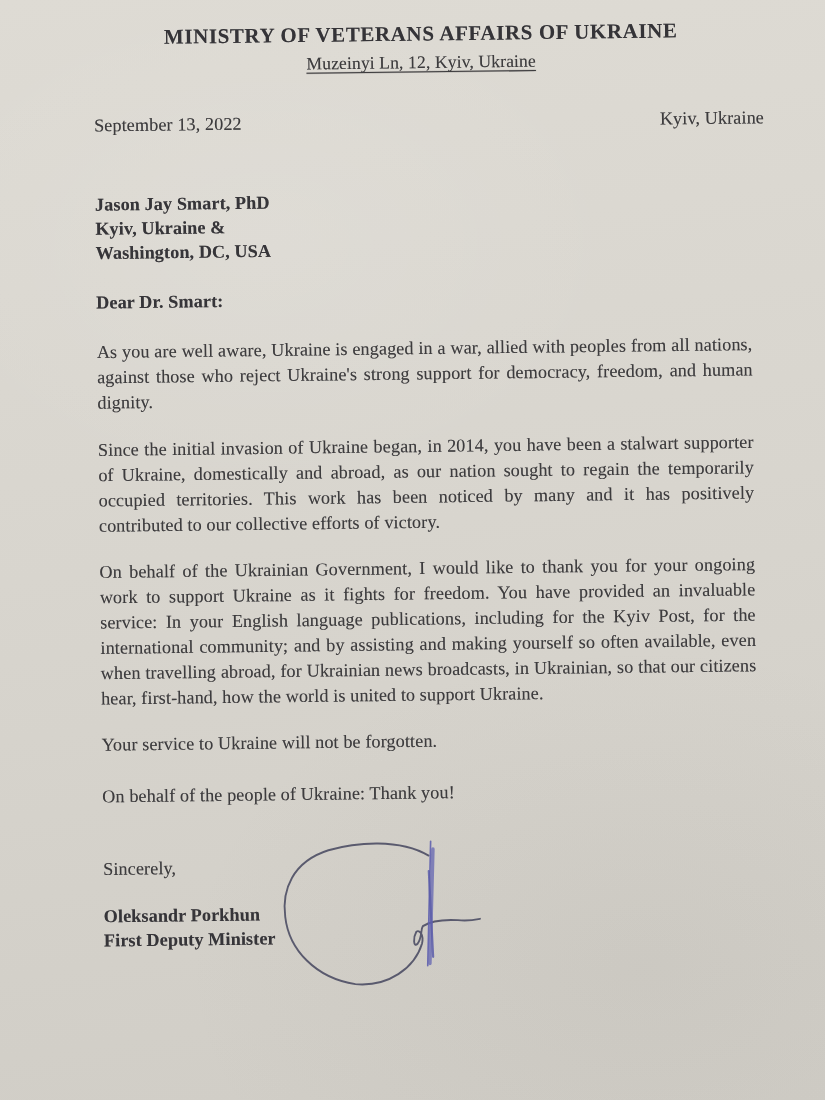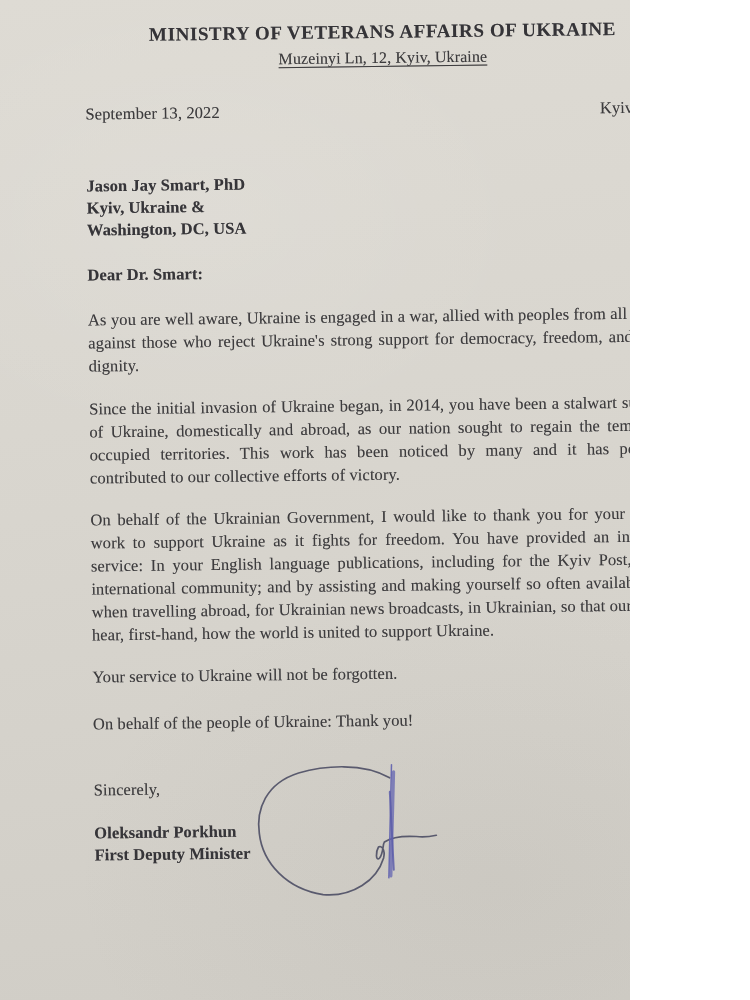--- a/index.html
+++ b/index.html
@@ -5,21 +5,21 @@
   html, body {
     margin: 0;
     padding: 0;
     width: 750px;
     height: 1000px;
     overflow: hidden;
     font-family: "Liberation Serif", "DejaVu Serif", serif;
   }
   .paper {
     position: relative;
-    width: 630px;
+    width: 750px;
     height: 1000px;
     background:
       radial-gradient(ellipse 520px 360px at 32% 22%, rgba(255,255,255,0.09), rgba(255,255,255,0) 65%),
       radial-gradient(ellipse 600px 420px at 78% 88%, rgba(120,118,112,0.07), rgba(120,118,112,0) 70%),
       linear-gradient(172deg, #dedbd4 0%, #d8d5ce 48%, #d0cdc6 100%);
     overflow: hidden;
   }
   .content {
     position: absolute;
     left: 0; top: 0;

